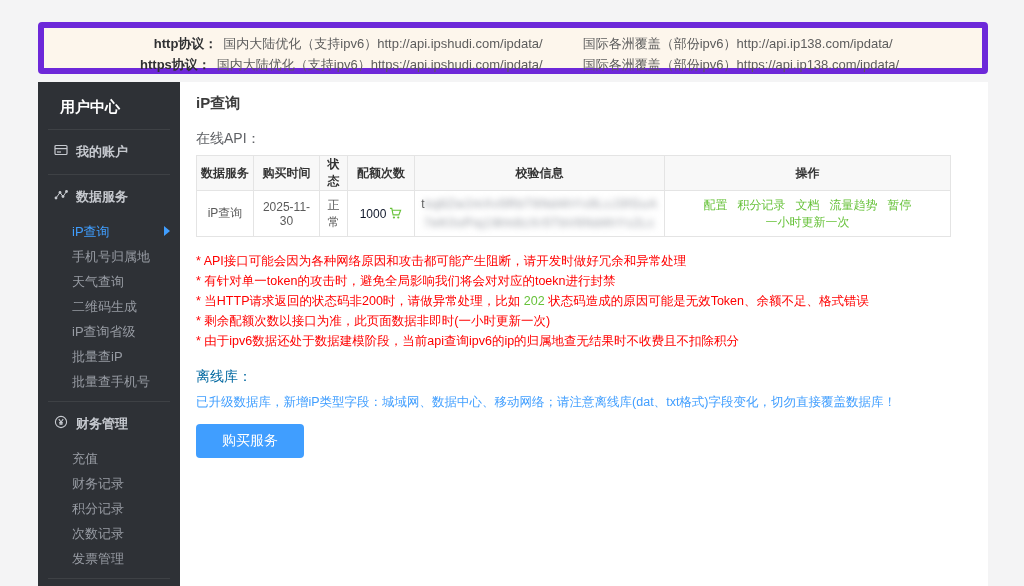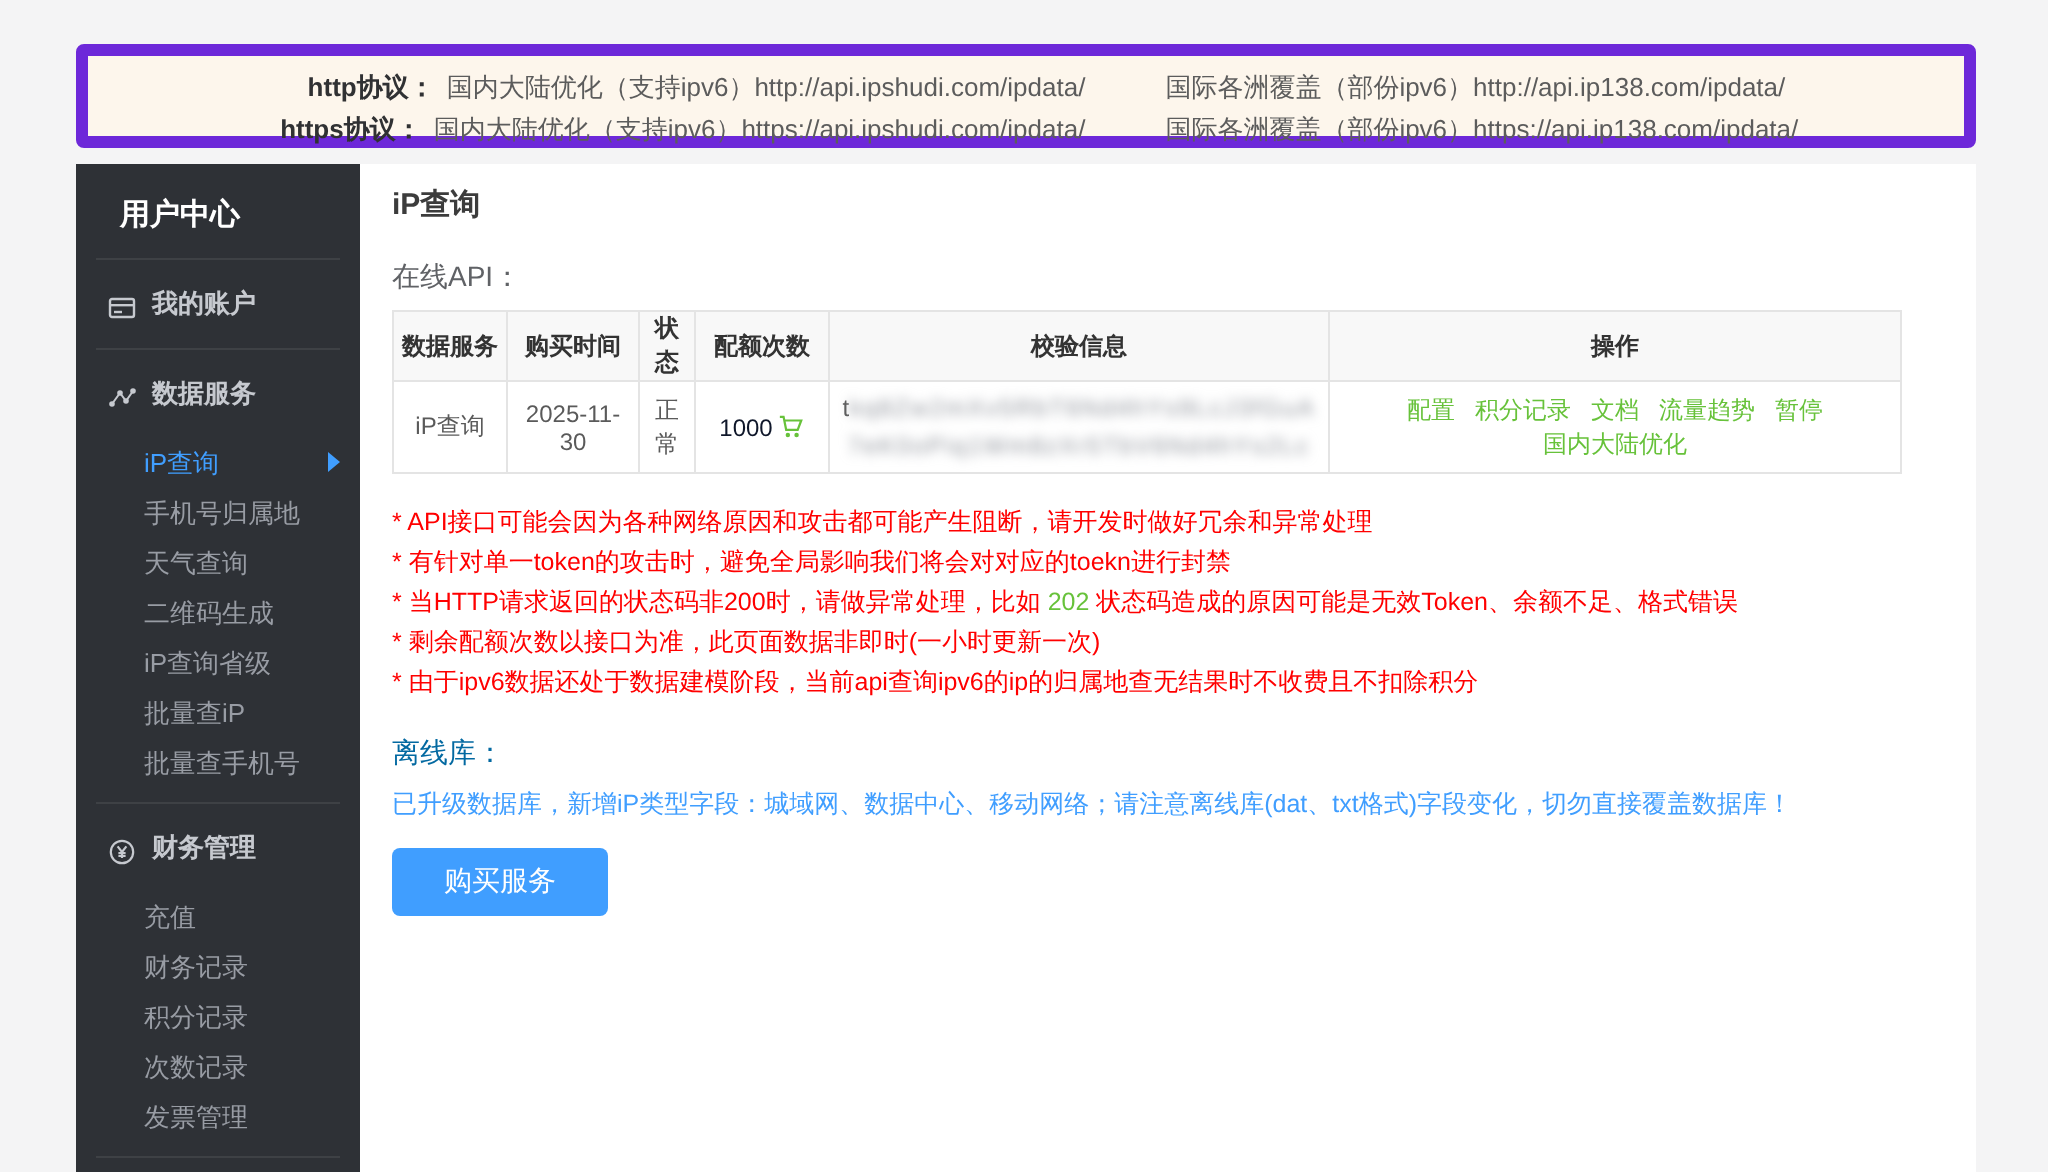--- a/index.html
+++ b/index.html
@@ -22,21 +22,21 @@
   .banner-part2 { margin-left:40px; }
 
   
   .shell { display:flex; margin:0 38px; width:950px; height:504px; }
 
   
   .sidebar { width:142px; flex-shrink:0; background:#2e3136; color:#c6c9cf; overflow:hidden; }
   .side-title { color:#ffffff; font-size:15px; font-weight:bold; padding:16px 0 12px 22px; }
   .side-divider { border-top:1px solid rgba(255,255,255,.08); margin:0 10px; }
   .group-head {
-    display:flex; align-items:flex-end; padding:13px 0 13px 16px;
+    display:flex; align-items:flex-start; padding:13px 0 13px 16px;
     font-size:13px; font-weight:bold; color:#c6c9cf; cursor:pointer;
   }
   .group-head .gicon { width:14px; height:14px; margin-right:8px; flex-shrink:0; color:#c6c9cf; }
   .sub-list { padding-bottom:7px; }
   .sub-item {
     position:relative; padding:5px 0 5px 34px; line-height:15px;
     font-size:13px; color:#989ca4; cursor:pointer;
   }
   .sub-item.active { color:#409eff; }
   .sub-arrow {
@@ -186,21 +186,21 @@
             <span class="quota">1000</span><svg class="cart-icon" viewBox="0 0 14 14" fill="none" stroke="currentColor" stroke-width="1.2">
               <path d="M1 1.5 H3 L4.4 8.5 H10.6 L12.5 3.5 H3.5"></path>
               <circle cx="5.3" cy="11.3" r="1.2" fill="currentColor" stroke="none"></circle>
               <circle cx="10" cy="11.3" r="1.2" fill="currentColor" stroke="none"></circle>
             </svg>
           </td>
           <td class="check-cell">
             <span>t</span><span class="masked">kq8Zw2mXv5RbT6Nd4hYs9LcJ3fGuA7eK0oPiq1Wm8zXr5TbV6Nd4hYs2Lc</span>
           </td>
           <td>
-            <a class="op-link">配置</a><a class="op-link">积分记录</a><a class="op-link">文档</a><a class="op-link">流量趋势</a><a class="op-link">暂停</a><a class="op-link">国内大陆优化</a>
+            <a class="op-link">配置</a><a class="op-link">积分记录</a><a class="op-link">文档</a><a class="op-link">流量趋势</a><a class="op-link">暂停</a><a class="op-link">一小时更新一次</a>
           </td>
         </tr>
       </tbody>
     </table>
 
     <div class="warnings">
       <div class="warn">* API接口可能会因为各种网络原因和攻击都可能产生阻断，请开发时做好冗余和异常处理</div>
       <div class="warn">* 有针对单一token的攻击时，避免全局影响我们将会对对应的toekn进行封禁</div>
       <div class="warn"><span>* 当HTTP请求返回的状态码非200时，请做异常处理，比如 </span><span class="code-ok">202</span><span> 状态码造成的原因可能是无效Token、余额不足、格式错误</span></div>
       <div class="warn">* 剩余配额次数以接口为准，此页面数据非即时(一小时更新一次)</div>

